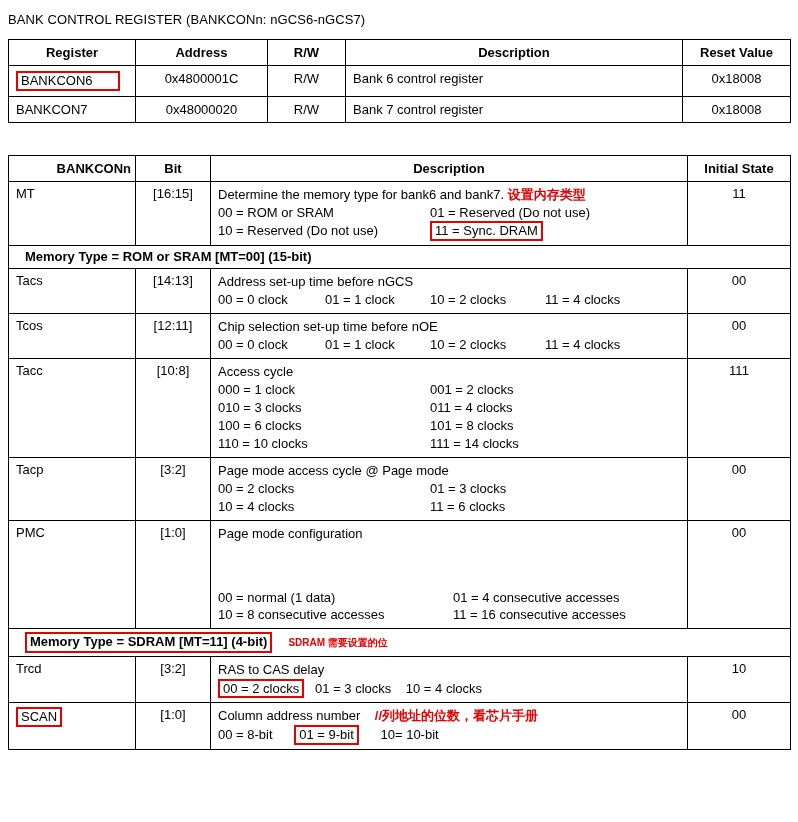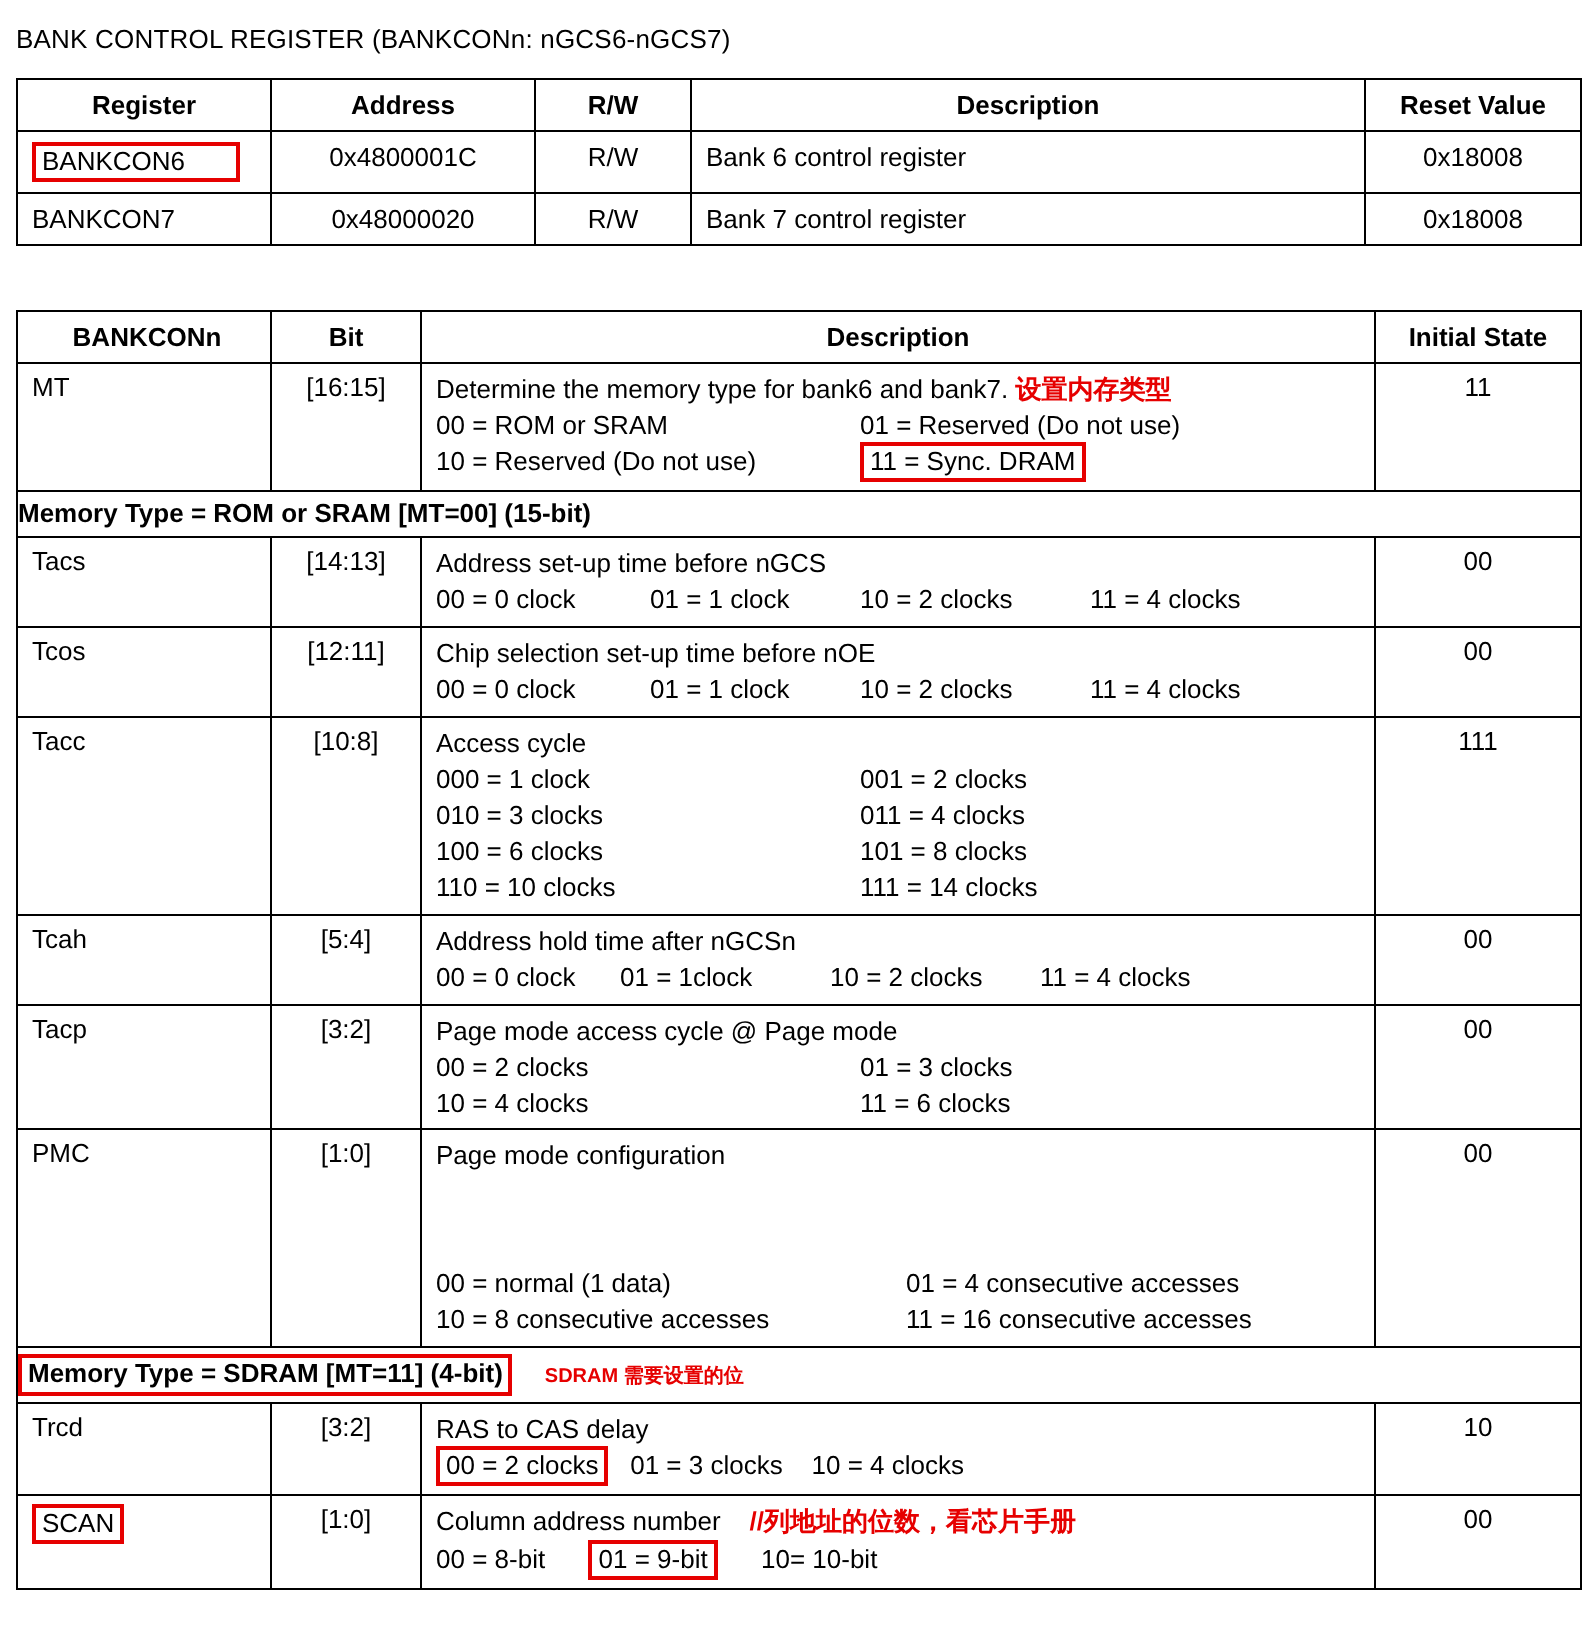--- a/index.html
+++ b/index.html
@@ -3,31 +3,31 @@
 <meta charset="utf-8">
 <style>
   * { box-sizing: border-box; }
   html, body { margin: 0; padding: 0; background: #ffffff; color: #000000; }
   body { font-family: "Liberation Sans", sans-serif; }
   .page { width: 798px; padding: 10px 8px 14px 8px; }
   .doc-title { font-size: 13px; font-weight: normal; margin: 2px 0 12px 0; letter-spacing: 0.1px; }
   table { border-collapse: collapse; table-layout: fixed; width: 782px; }
   th, td { border: 1px solid #000; font-size: 13px; padding: 3px 7px; vertical-align: top; overflow: hidden; }
   thead th { text-align: center; font-weight: bold; padding: 5px 4px; }
-  thead th.left { text-align: center; padding-left: 7px; }
+  thead th.left { text-align: right; padding-left: 7px; }
   td.col-center { text-align: center; }
   td.col-left { text-align: left; }
   .register-table { margin-bottom: 32px; }
   .register-table td { padding: 5px 7px; }
   .bitfield-table td { padding: 4px 7px; }
   .desc-line { white-space: pre-wrap; line-height: 1.38; }
   .seg { white-space: pre-wrap; }
   .redbox { border: 2px solid var(--red, #e60000); padding: 0 3px; display: inline-block; line-height: 1.2; }
   .redtext { color: var(--red, #e60000); font-weight: bold; }
-  .section-row td { font-weight: bold; padding: 3px 0; }
+  .section-row td { font-weight: bold; padding: 3px 16px; }
   .section-title { line-height: 1.25; }
   .section-annot { margin-left: 16px; font-size: 10px; }
   .name-box { min-width: 104px; }
 </style>
 </head>
 <body>
 
 <div class="page">
 
   <div class="doc-title">BANK CONTROL REGISTER (BANKCONn: nGCS6-nGCS7)</div>
@@ -120,29 +120,20 @@
           <td class="col-left">
             <div class="desc-line"><span class="seg">Access cycle</span></div>
             <div class="desc-line"><span class="seg" style="display: inline-block; width: 212px;">000 = 1 clock</span><span class="seg">001 = 2 clocks</span></div>
             <div class="desc-line"><span class="seg" style="display: inline-block; width: 212px;">010 = 3 clocks</span><span class="seg">011 = 4 clocks</span></div>
             <div class="desc-line"><span class="seg" style="display: inline-block; width: 212px;">100 = 6 clocks</span><span class="seg">101 = 8 clocks</span></div>
             <div class="desc-line"><span class="seg" style="display: inline-block; width: 212px;">110 = 10 clocks</span><span class="seg">111 = 14 clocks</span></div>
           </td>
           <td class="col-center">111</td>
         </tr>
         <tr>
-          <td class="col-left"><span>Tcah</span></td>
-          <td class="col-center">[5:4]</td>
-          <td class="col-left">
-            <div class="desc-line"><span class="seg">Address hold time after nGCSn</span></div>
-            <div class="desc-line"><span class="seg" style="display: inline-block; width: 92px;">00 = 0 clock</span><span class="seg" style="display: inline-block; width: 105px;">01 = 1clock</span><span class="seg" style="display: inline-block; width: 105px;">10 = 2 clocks</span><span class="seg">11 = 4 clocks</span></div>
-          </td>
-          <td class="col-center">00</td>
-        </tr>
-        <tr>
           <td class="col-left"><span>Tacp</span></td>
           <td class="col-center">[3:2]</td>
           <td class="col-left">
             <div class="desc-line"><span class="seg">Page mode access cycle @ Page mode</span></div>
             <div class="desc-line"><span class="seg" style="display: inline-block; width: 212px;">00 = 2 clocks</span><span class="seg">01 = 3 clocks</span></div>
             <div class="desc-line"><span class="seg" style="display: inline-block; width: 212px;">10 = 4 clocks</span><span class="seg">11 = 6 clocks</span></div>
           </td>
           <td class="col-center">00</td>
         </tr>
         <tr>

